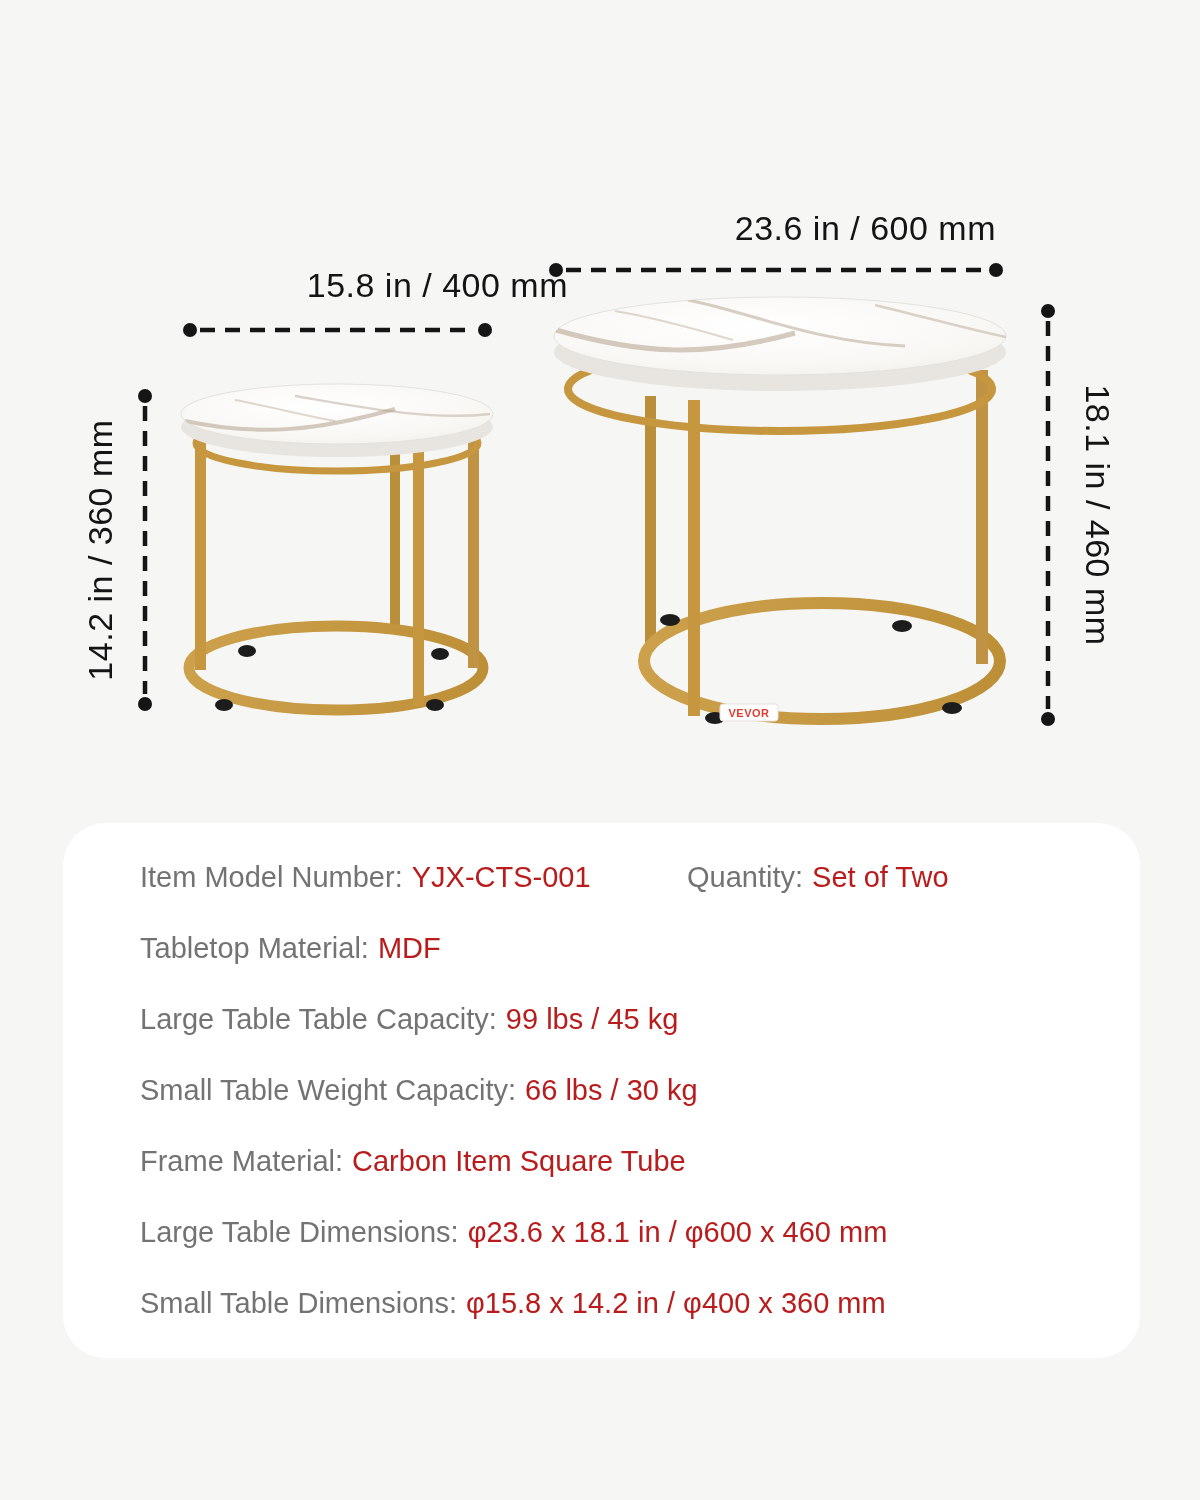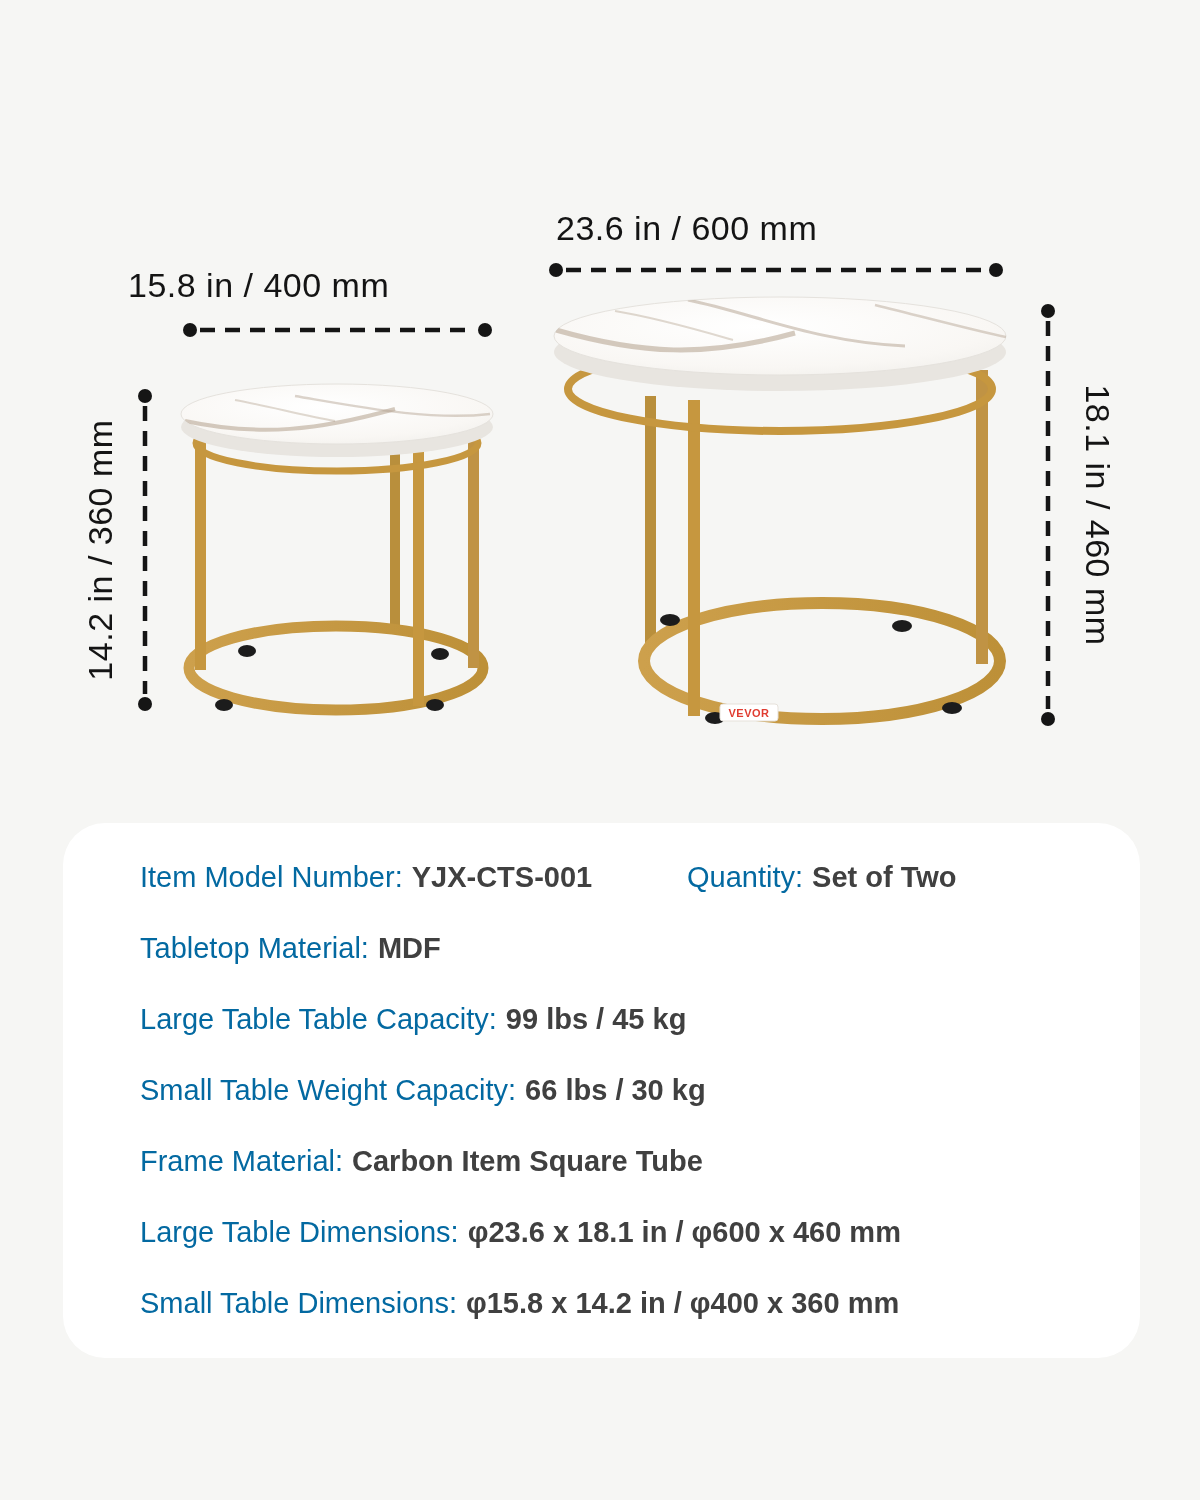--- a/index.html
+++ b/index.html
@@ -6,35 +6,35 @@
   body{
     width:1200px;height:1500px;position:relative;overflow:hidden;
     background:#f6f6f4;
     font-family:"Liberation Sans","DejaVu Sans",sans-serif;
   }
   .illustration{position:absolute;left:0;top:0;width:1200px;height:790px;display:block;}
   .dim-label{
     position:absolute;color:#141414;font-size:34px;font-weight:500;
     letter-spacing:.5px;white-space:nowrap;
   }
-  .dim-label.h-center{text-align:left;}
+  .dim-label.h-center{text-align:right;}
   #small-width-label{left:128px;top:266px;width:440px;}
   #large-width-label{left:556px;top:209px;width:440px;}
   #small-height-label{left:100px;top:550px;transform:translate(-50%,-50%) rotate(-90deg);}
   #large-height-label{left:1097px;top:515px;transform:translate(-50%,-50%) rotate(90deg);}
   .spec-panel{
     position:absolute;left:63px;top:823px;width:1077px;height:535px;
     background:#ffffff;border-radius:42px;box-sizing:border-box;
     padding:36px 40px 0 77px;
   }
   .spec-row{display:flex;align-items:baseline;margin-bottom:35px;font-size:29px;line-height:36px;}
   .spec-row .col-left{width:547px;flex:0 0 547px;}
   .spec-item{white-space:nowrap;}
-  .spec-label{color:#0369a1;text-align:right;}
-  .spec-value{color:#404040;font-weight:bold;margin-left:9px;}
+  .spec-label{color:#737373;text-align:right;}
+  .spec-value{color:#b91c1c;font-weight:normal;margin-left:9px;}
 </style>
 </head>
 <body>
 
 <svg class="illustration" viewBox="0 0 1200 790" aria-hidden="true">
   <defs>
     <radialGradient id="marbleG" cx="45%" cy="38%" r="80%">
       <stop offset="0%" stop-color="#ffffff"></stop>
       <stop offset="65%" stop-color="#f9f7f4"></stop>
       <stop offset="100%" stop-color="#eeece8"></stop>

